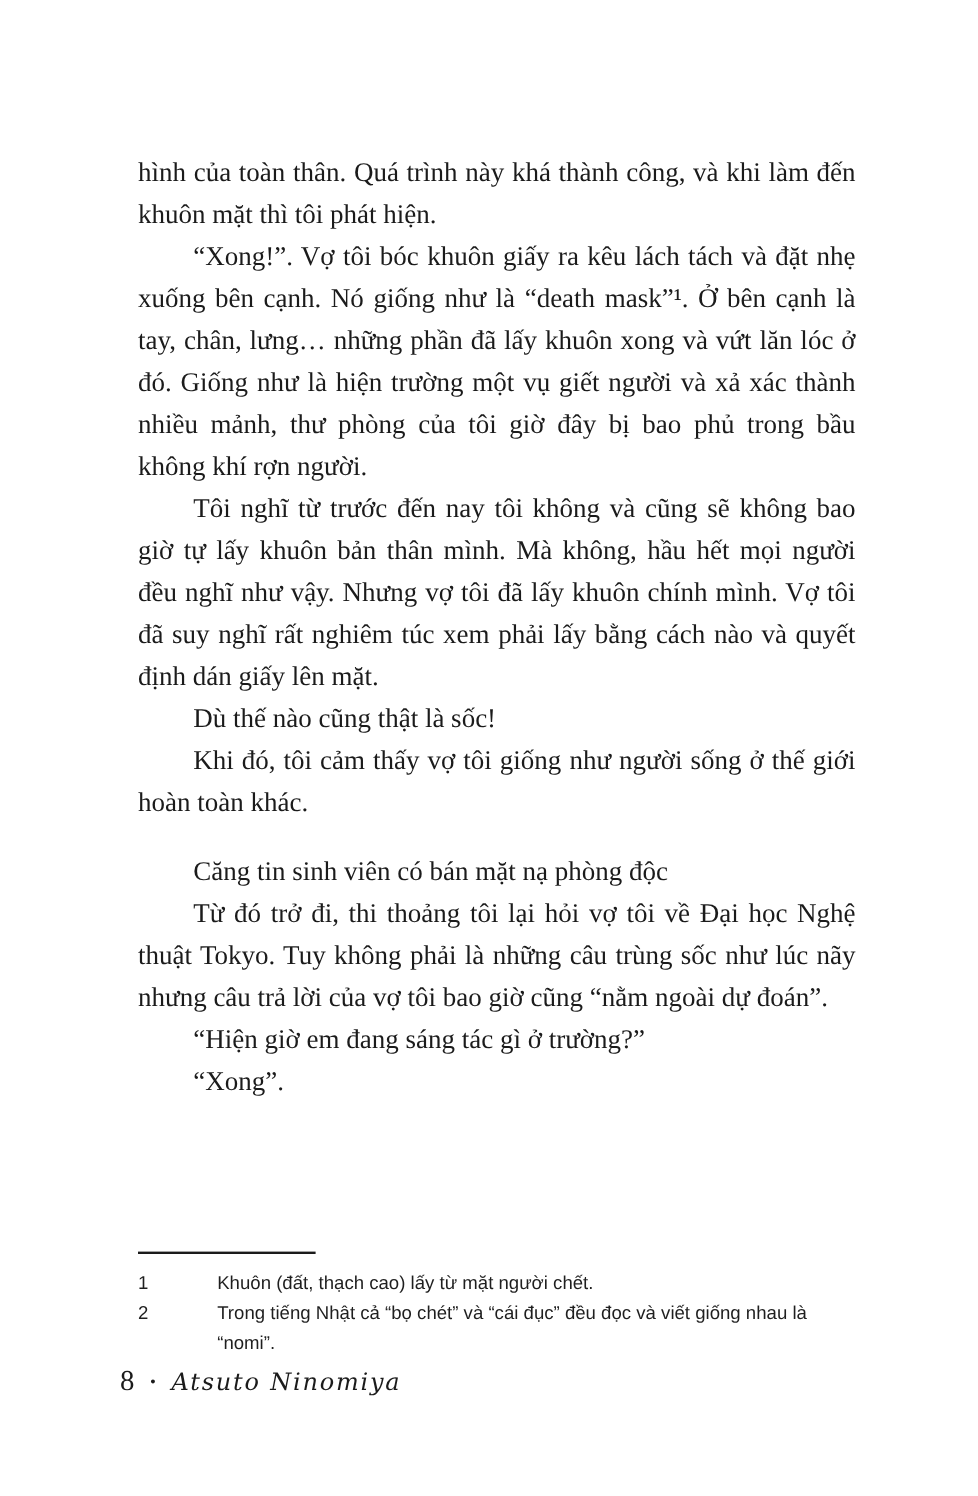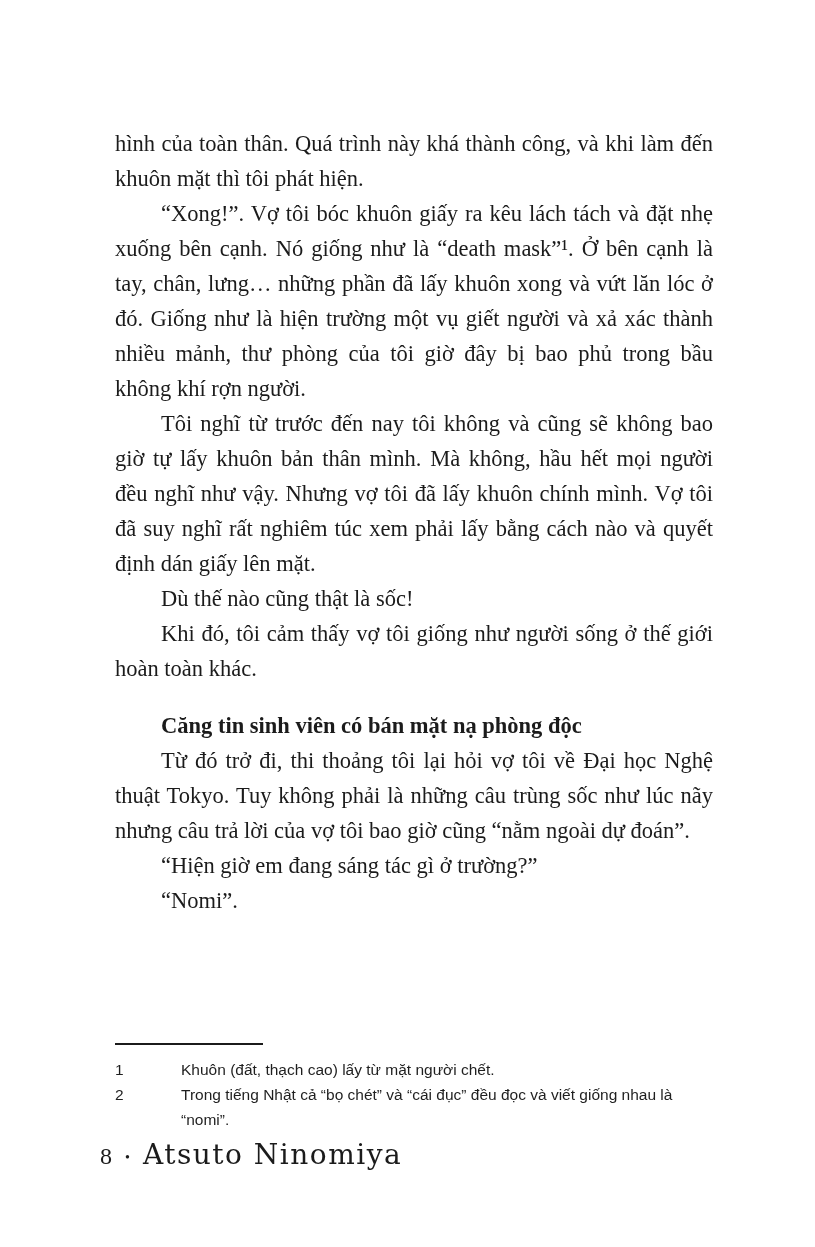--- a/index.html
+++ b/index.html
@@ -23,21 +23,21 @@
     font-size: 22.5px;
     line-height: 35px;
     text-align: justify;
     text-indent: 46px;
   }
   .body-par.no-indent { text-indent: 0; margin-top: 30px; }
 
   .section-heading {
     font-size: 22.5px;
     line-height: 35px;
-    font-weight: bold;
+    font-weight: normal;
     text-indent: 46px;
     margin-top: 22px;
   }
 
   .footnotes {
     position: absolute;
     left: 115px;
     top: 1043px;
     width: 600px;
     font-family: "Liberation Sans", sans-serif;
@@ -60,40 +60,41 @@
     position: absolute;
     left: 100px;
     top: 1138px;
     display: flex;
     align-items: baseline;
     gap: 13px;
   }
   .page-number { font-size: 24px; }
   .footer-sep { font-size: 14px; position: relative; top: -2px; }
   .author-name {
-    font-size: 28px;
+    font-size: 20px;
+    font-style: italic;
     letter-spacing: 1.5px;
     font-family: "DejaVu Serif", serif;
   }
 </style>
 </head>
 <body>
 
 <div class="page">
 
   <main class="text-block">
     <p class="body-par no-indent">hình của toàn thân. Quá trình này khá thành công, và khi làm đến khuôn mặt thì tôi phát hiện.</p>
     <p class="body-par">“Xong!”. Vợ tôi bóc khuôn giấy ra kêu lách tách và đặt nhẹ xuống bên cạnh. Nó giống như là “death mask”¹. Ở bên cạnh là tay, chân, lưng… những phần đã lấy khuôn xong và vứt lăn lóc ở đó. Giống như là hiện trường một vụ giết người và xả xác thành nhiều mảnh, thư phòng của tôi giờ đây bị bao phủ trong bầu không khí rợn người.</p>
     <p class="body-par">Tôi nghĩ từ trước đến nay tôi không và cũng sẽ không bao giờ tự lấy khuôn bản thân mình. Mà không, hầu hết mọi người đều nghĩ như vậy. Nhưng vợ tôi đã lấy khuôn chính mình. Vợ tôi đã suy nghĩ rất nghiêm túc xem phải lấy bằng cách nào và quyết định dán giấy lên mặt.</p>
     <p class="body-par">Dù thế nào cũng thật là sốc!</p>
     <p class="body-par">Khi đó, tôi cảm thấy vợ tôi giống như người sống ở thế giới hoàn toàn khác.</p>
     <h2 class="section-heading">Căng tin sinh viên có bán mặt nạ phòng độc</h2>
     <p class="body-par">Từ đó trở đi, thi thoảng tôi lại hỏi vợ tôi về Đại học Nghệ thuật Tokyo. Tuy không phải là những câu trùng sốc như lúc nãy nhưng câu trả lời của vợ tôi bao giờ cũng “nằm ngoài dự đoán”.</p>
     <p class="body-par">“Hiện giờ em đang sáng tác gì ở trường?”</p>
-    <p class="body-par">“Nomi”.</p>
+    <p class="body-par">“Xong”.</p>
   </main>
 
   <section class="footnotes">
     <div class="footnote-rule"></div>
     <div class="footnote">
       <span class="fn-num">1</span>
       <span class="fn-text">Khuôn (đất, thạch cao) lấy từ mặt người chết.</span>
     </div>
     <div class="footnote">
       <span class="fn-num">2</span>

